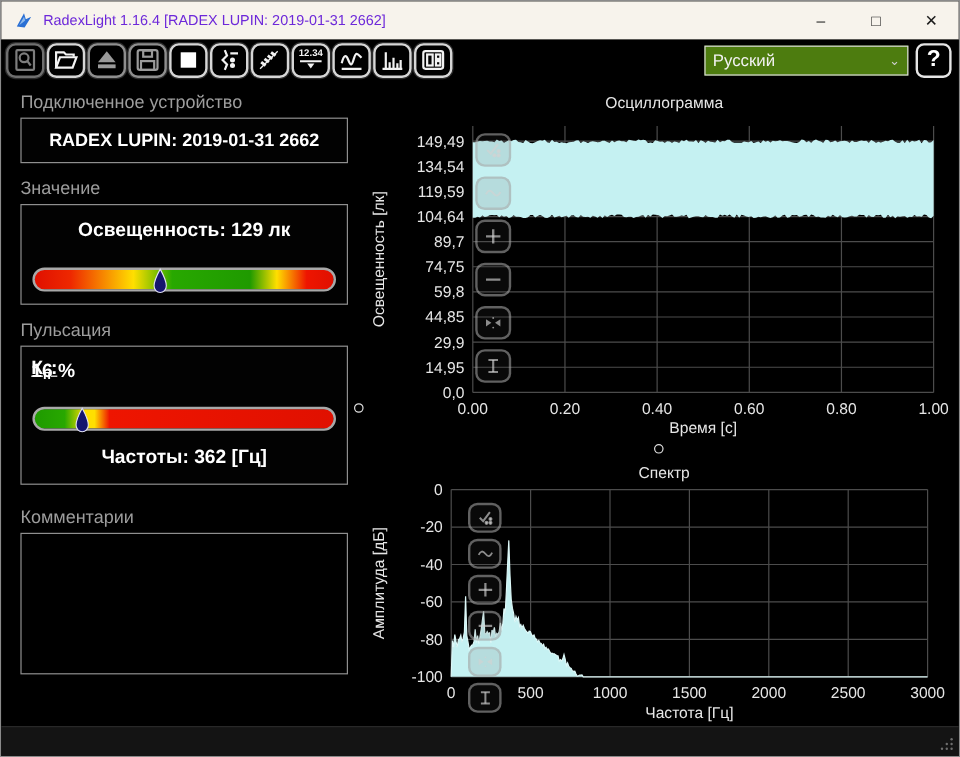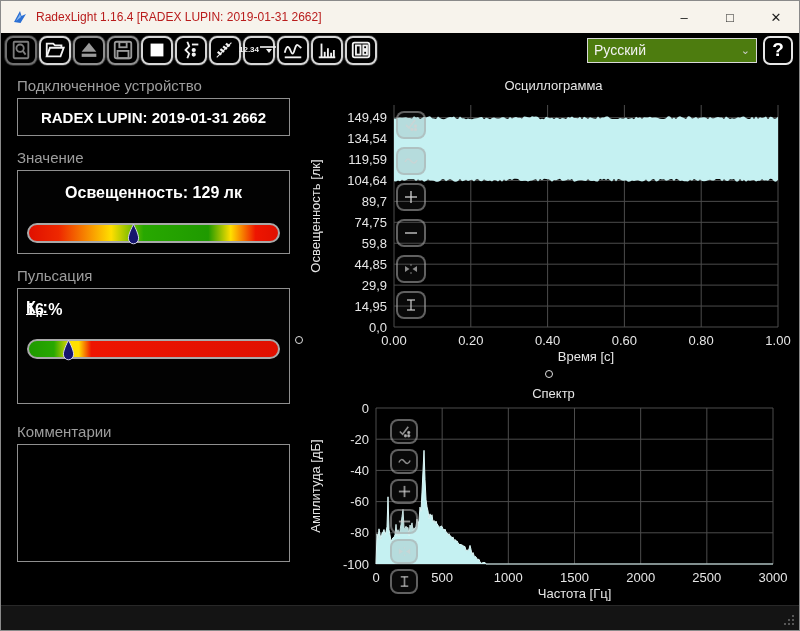--- a/index.html
+++ b/index.html
@@ -2,33 +2,33 @@
 <html><head>
 <meta charset="utf-8">
 <style>
   html,body{margin:0;padding:0;background:#3a3a3a;}
   *{box-sizing:border-box;}
   .window{position:relative;width:800px;height:631px;background:#000;border:1px solid #8a8a8a;
           font-family:"Liberation Sans",sans-serif;overflow:hidden;}
   
   .titlebar{position:absolute;top:0;left:0;right:0;height:32px;background:#f7f3ec;display:flex;align-items:center;}
   .titlebar .app-icon{margin:0 8px 0 11px;display:flex;}
-  .titlebar .title-text{font-size:12px;color:#b91c1c;}
+  .titlebar .title-text{font-size:12px;color:#6d28d9;}
   .win-controls{margin-left:auto;display:flex;height:100%;}
   .win-btn{width:46px;height:100%;display:flex;align-items:center;justify-content:center;
            font-size:13px;color:#1b1b1b;}
   
   .toolbar{position:absolute;top:32px;left:0;right:0;height:34px;background:#000;
            display:flex;align-items:center;padding:0 3px;}
   .tbtn{width:32px;height:29px;margin:0 1px;border:2px solid #d6d6d6;border-radius:8px;
         background:#000;display:flex;align-items:center;justify-content:center;color:#f2f2f2;flex:none;
         box-shadow:0 0 0 1px #2c2c2c;}
   .tbtn.dim{border-color:#8f8f8f;color:#9a9a9a;}
   .tbtn.disabled{border-color:#6f6f6f;color:#7d7d7d;}
-  .num-icon{display:flex;align-items:center;line-height:1;}
+  .num-icon{display:flex;flex-direction:column;align-items:center;line-height:1;}
   .num-icon .num-text{font-size:8px;font-weight:bold;letter-spacing:0;}
   .lang-select{margin-left:auto;width:170px;height:25px;border:1px solid #d9d9d9;background:#4d7c0f;
         color:#f2f2f2;font-size:14px;display:flex;align-items:center;padding:0 6px;}
   .lang-select .chev{margin-left:auto;color:#cfcfcf;font-size:11px;}
   .help-btn{width:30px;height:29px;margin:0 3px 0 6px;border:2px solid #e6e6e6;border-radius:7px;
         color:#fff;font-size:19px;font-weight:bold;display:flex;align-items:center;justify-content:center;}
   
   .content{position:absolute;top:66px;left:0;right:0;bottom:25px;background:#000;}
   .left-panel{position:absolute;top:0;left:0;width:305px;bottom:0;padding:0 16px;}
   .section-label{color:#9d9d9d;font-size:15px;margin:10px 0 4px 0;}
@@ -201,20 +201,21 @@
           <span class="kp-label"><span>К</span><sub>п</sub><span>:</span></span>
           <span class="kp-value">16 %</span>
         </div>
         <div class="grad-bar" style="background: linear-gradient(90deg, rgb(31, 154, 0) 0%, rgb(40, 168, 0) 10%, rgb(255, 223, 0) 17%, rgb(255, 223, 0) 20%, rgb(238, 21, 0) 25%, rgb(224, 16, 0) 100%);">
           <span class="droplet" style="left: 16%;">
             <svg width="13" height="23" viewBox="0 0 14 24">
               <path d="M7 1 C7 1 1.5 11 1.5 16 a5.5 6 0 0 0 11 0 C12.5 11 7 1 7 1 Z" stroke="#e0e0f4" stroke-width="1" fill="#15156e"></path>
             </svg>
           </span>
         </div>
+        <div class="freq-text">Частоты: 362 [Гц]</div>
       </div>
 
       <div class="section-label" style="margin-top:19px;">Комментарии</div>
       <textarea class="comments-area" value="" style=""></textarea>
     </div>
 
     <div class="splitter-dot" style="left:294px;top:269px;"></div>
     <div class="splitter-dot" style="left:544px;top:303px;"></div>
 
     <div class="chart" id="osc-chart">

